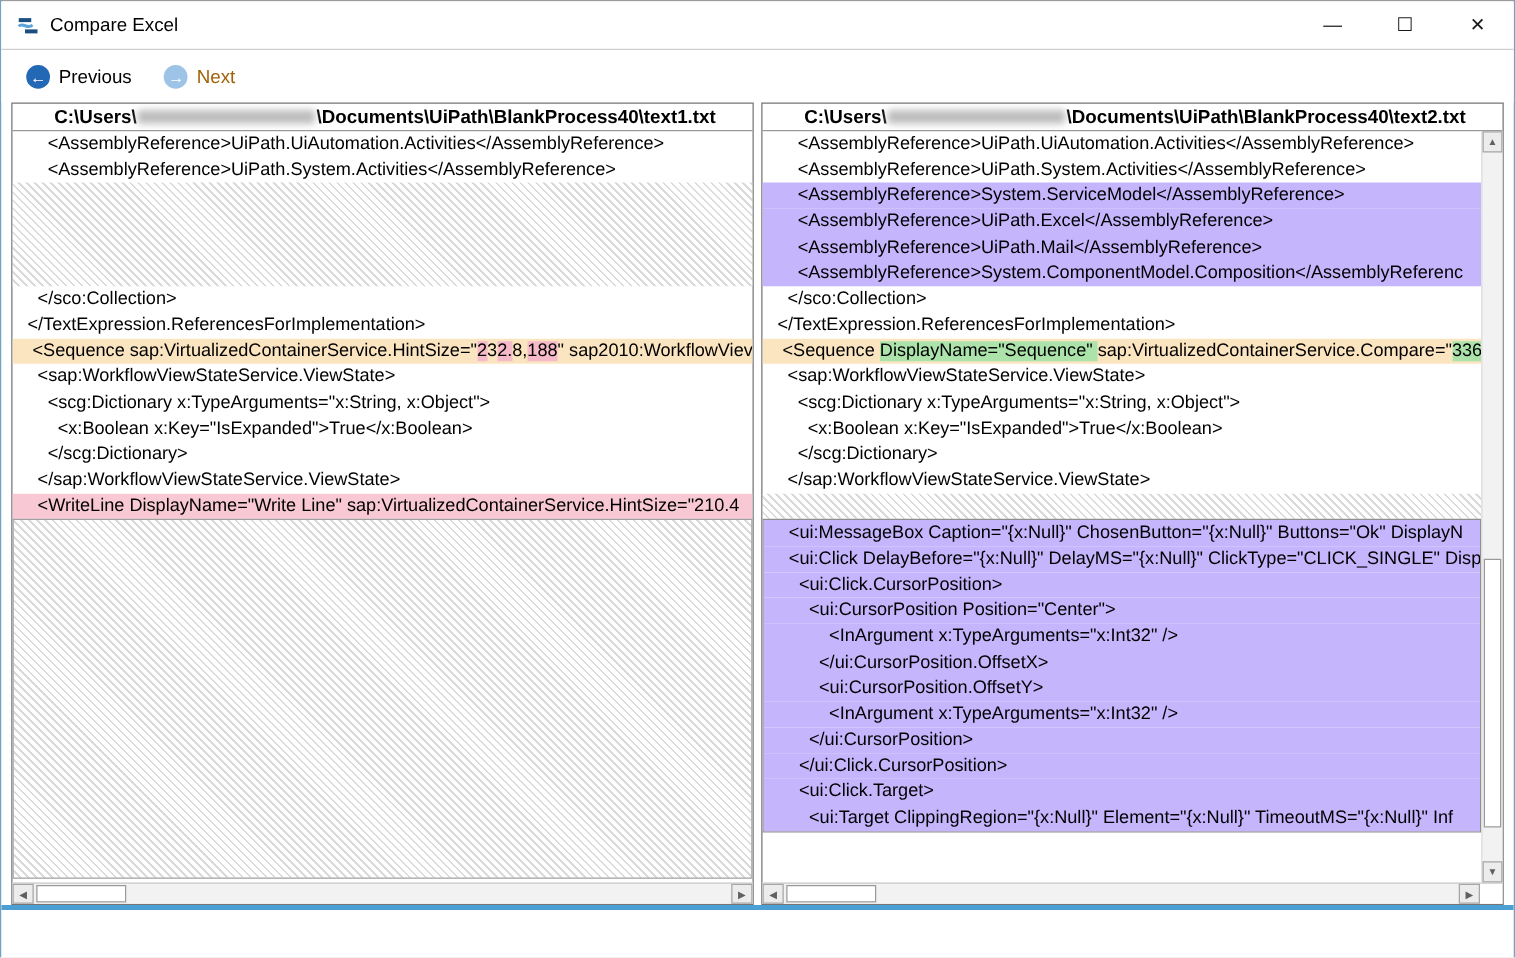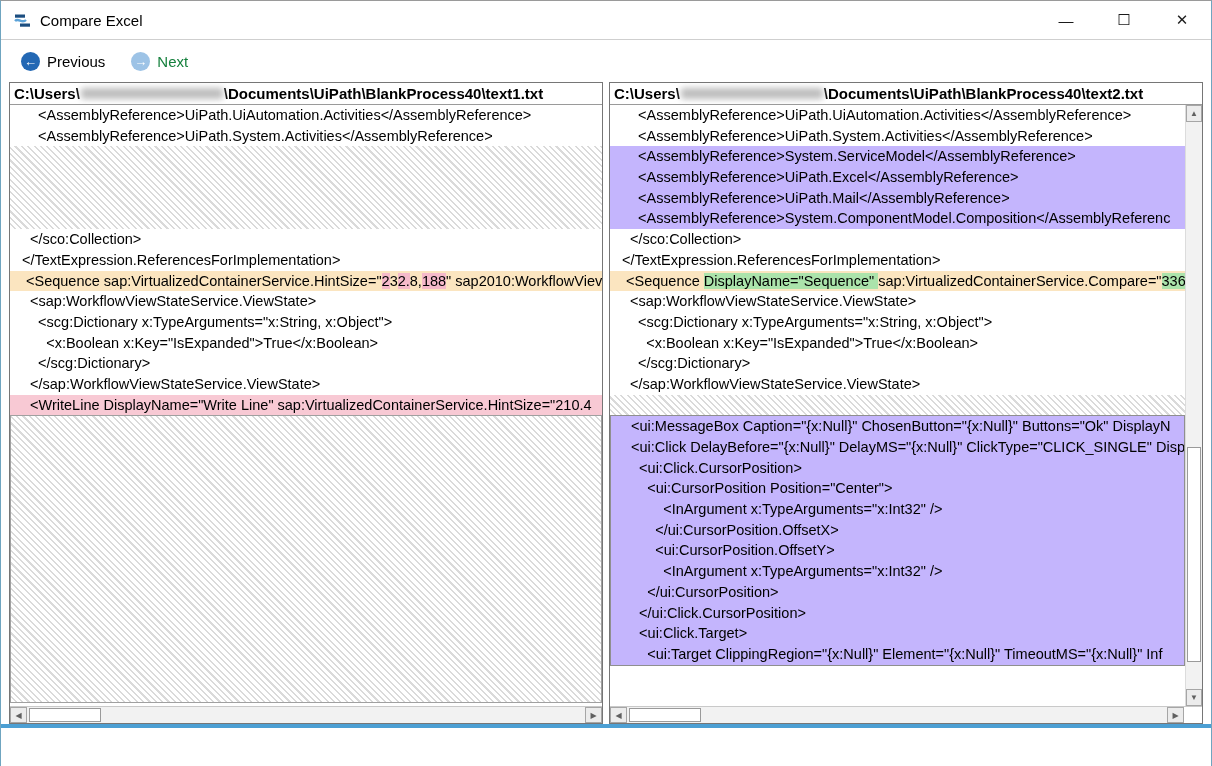--- a/index.html
+++ b/index.html
@@ -16,25 +16,25 @@
   .win-controls { margin-left:auto; display:flex; height:100%; }
   .win-btn { width:58px; height:100%; display:flex; align-items:center; justify-content:center; font-size:15px; color:#1a1a1a; cursor:default; }
   
   .toolbar { height:42px; display:flex; align-items:center; background:#ffffff; flex:0 0 auto; }
   .nav-btn { display:flex; align-items:center; margin-left:14px; padding:4px 6px; }
   .nav-circle { width:19px; height:19px; border-radius:50%; display:flex; align-items:center; justify-content:center; color:#ffffff; font-size:13px; line-height:19px; }
   .nav-circle.prev { background:#2368b4; }
   .nav-circle.next { background:#9dc3e6; }
   .nav-label { margin-left:7px; font-size:15px; }
   .nav-label.prev { color:#000000; }
-  .nav-label.next { color:#15803d; }
+  .nav-label.next { color:#a16207; }
   
   .compare { flex:0 0 auto; display:flex; padding:0 8px; gap:6px; height:642px; }
   .pane { flex:1; border:1px solid #767676; background:#ffffff; display:flex; flex-direction:column; min-width:0; }
-  .pane-header { height:22px; border-bottom:1px solid #9a9a9a; font-size:15px; font-weight:bold; color:#000; padding-left:4px; display:flex; align-items:center; white-space:nowrap; overflow:hidden; }
+  .pane-header { height:22px; border-bottom:1px solid #9a9a9a; font-size:15px; font-weight:bold; color:#000; padding-left:4px; display:flex; align-items:center; white-space:nowrap; overflow:hidden;justify-content:center; }
   .redacted-blur { display:inline-block; width:142px; height:11px; background:#bdbdbd; filter:blur(3px); border-radius:2px; margin:0 1px; flex:0 0 auto; }
   .pane-body { flex:1; display:flex; min-height:0; position:relative; }
   .lines { flex:1; min-width:0; overflow:hidden; position:relative; }
   .line { height:20.7px; line-height:20.7px; font-size:14.5px; white-space:pre; overflow:hidden; padding-left:12px; color:#000; }
   .line.added { background:#c4b5fd; }
   .line.deleted { background:#f8c9d4; }
   .line.modified { background:#fbe5c0; }
   .seg-del { background:#f5b9ca; }
   .seg-add { background:#abe3ab; }
   .gap-block { background:repeating-linear-gradient(45deg,#ffffff 0px,#ffffff 3px,#dadada 3px,#dadada 4.5px); }

